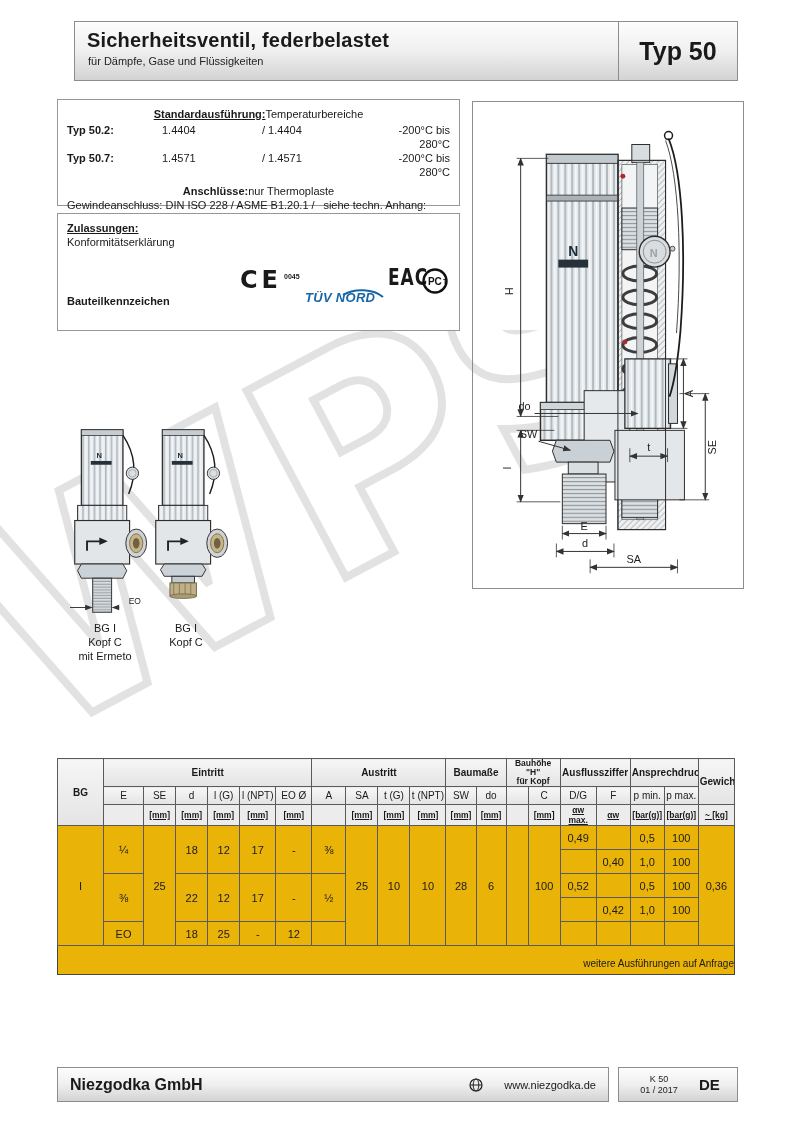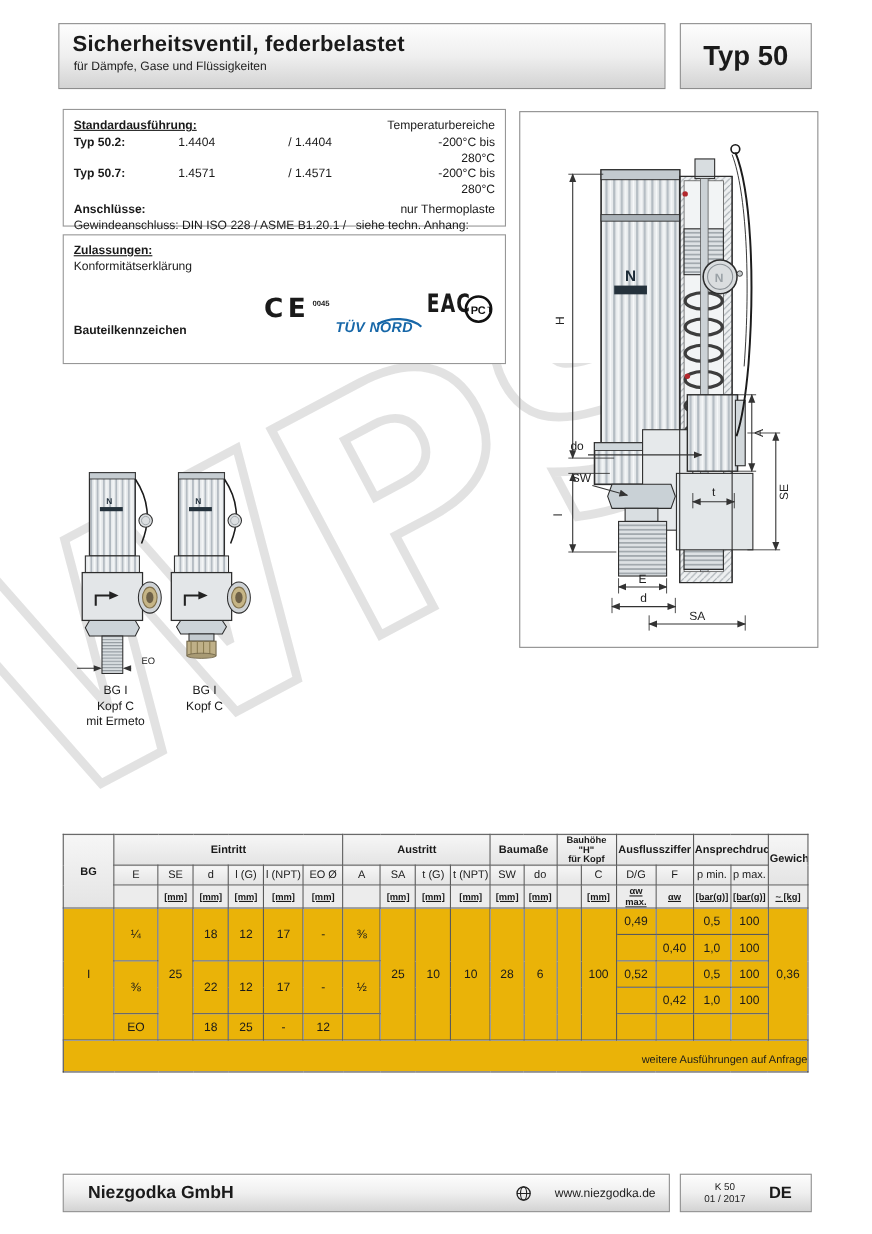--- a/index.html
+++ b/index.html
@@ -5,37 +5,37 @@
   html,body{margin:0;padding:0;background:#fff;}
   .page{position:relative;width:793px;height:1122px;background:#fff;
         font-family:"Liberation Sans",sans-serif;color:#1a1a1a;overflow:hidden;}
   #wm{position:absolute;left:0;top:330px;pointer-events:none;z-index:0;}
   .content{position:absolute;inset:0;z-index:1;}
 
   
   .bar{position:absolute;border:1px solid #8d8d8d;
        background:linear-gradient(180deg,#fdfdfd 0%,#efefef 50%,#d3d3d3 100%);
        box-shadow:inset 0 1px 0 #fff;}
-  .hdr-bar{left:53px;top:21px;width:550px;height:58px;}
+  .hdr-bar{left:74px;top:21px;width:550px;height:58px;}
   .hdr-title{font-size:20px;font-weight:bold;padding:7px 0 0 12px;letter-spacing:.2px;}
   .hdr-sub{font-size:11px;padding:3px 0 0 13px;color:#222;}
   .type-box{left:618px;top:21px;width:118px;height:58px;display:flex;align-items:center;justify-content:center;
             font-size:25px;font-weight:bold;}
   .ftr-bar{left:57px;top:1067px;width:550px;height:33px;display:flex;align-items:center;}
-  .ftr-company{font-size:16px;font-weight:bold;padding-left:22px;flex:1;}
+  .ftr-company{font-size:16px;font-weight:bold;padding-left:12px;flex:1;}
   .ftr-web{display:flex;align-items:center;gap:21px;padding-right:12px;font-size:11px;text-align:right;}
   .doc-box{left:618px;top:1067px;width:118px;height:33px;display:flex;align-items:center;}
   .doc-code{flex:1;text-align:center;font-size:9px;line-height:11px;color:#222;}
   .doc-lang{width:38px;font-size:15px;font-weight:bold;}
 
   
   .infobox{position:absolute;border:1px solid #979797;background:#fff;font-size:11px;line-height:14px;}
   .std-box{left:57px;top:99px;width:403px;height:107px;padding:7px 9px;box-sizing:border-box;}
   .zul-box{left:57px;top:213px;width:403px;height:118px;padding:7px 9px;box-sizing:border-box;}
-  .row-split{display:flex;justify-content:space-between;}
+  .row-split{display:flex;justify-content:center;}
   .u{font-weight:bold;text-decoration:underline;}
   .b{font-weight:bold;}
   .grid4{display:grid;grid-template-columns:95px 100px 118px 1fr;}
   .grid4 .r{text-align:right;}
   .mt2{margin-top:2px;} .mt5{margin-top:5px;} .mt7{margin-top:7px;}
   .small10{font-size:10px;}
 
   
   .logo{position:absolute;}
   .ce{left:182px;top:56px;display:flex;align-items:flex-end;}

